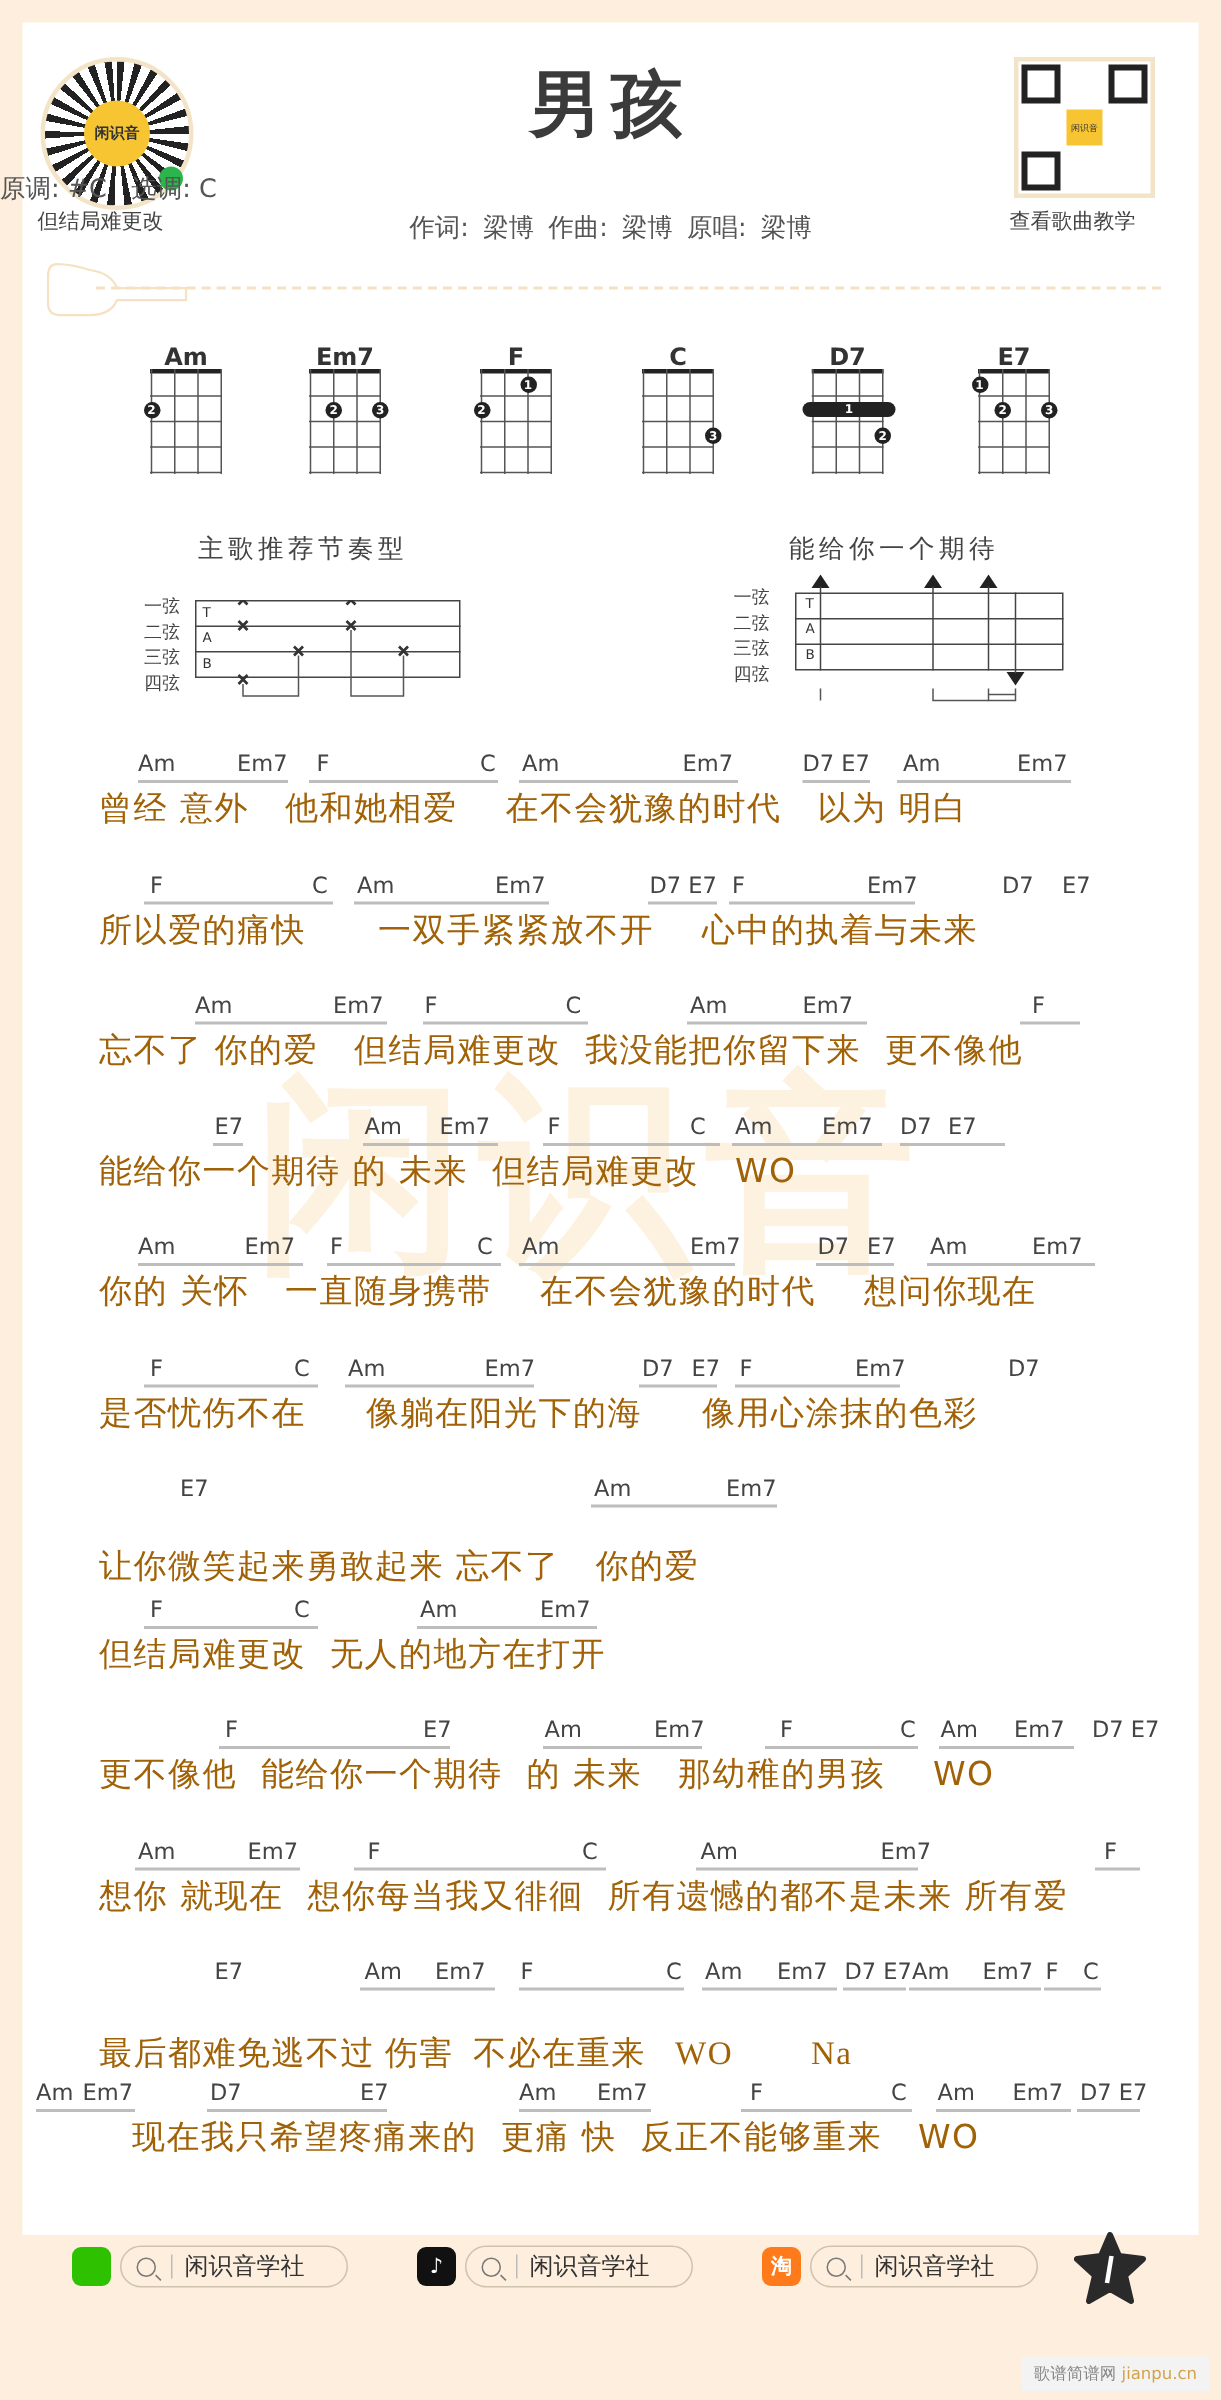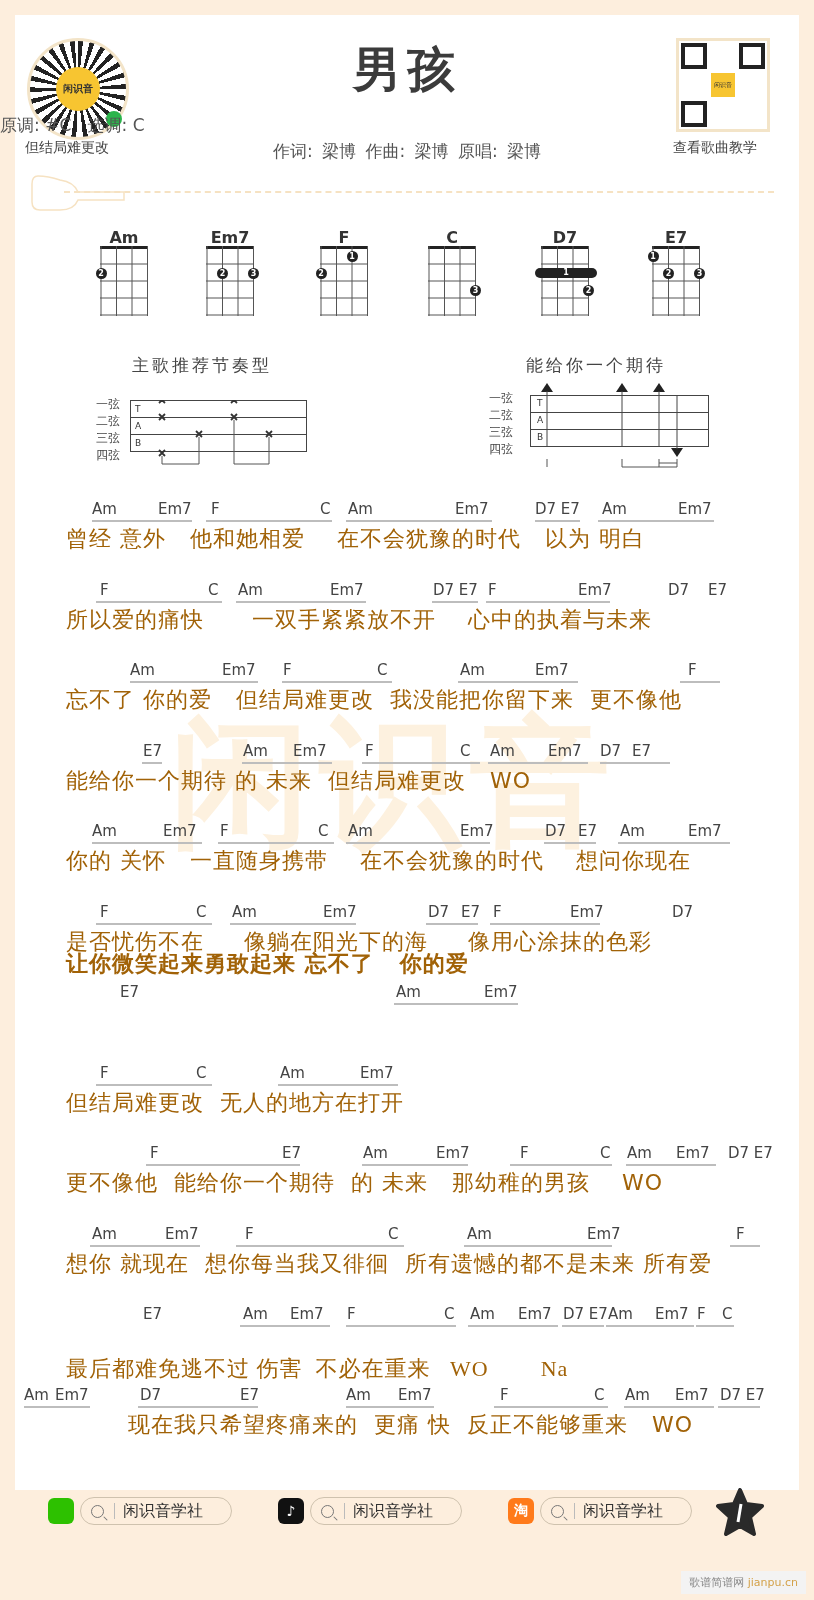--- a/index.html
+++ b/index.html
@@ -323,21 +323,21 @@
     <div class="ch" style="left: 672px; top: 902.5px;">D7</div>
     <div class="ul" style="left: 96px; width: 116px; top: 922.5px;"></div>
     <div class="ul" style="left: 230px; width: 126px; top: 922.5px;"></div>
     <div class="ul" style="left: 426px; width: 52px; top: 922.5px;"></div>
     <div class="ul" style="left: 490px; width: 110px; top: 922.5px;"></div>
     <div class="lyr" style="left: 66px; top: 926.5px;">是否忧伤不在     像躺在阳光下的海     像用心涂抹的色彩</div>
     <div class="ch" style="left: 120px; top: 983px;">E7</div>
     <div class="ch" style="left: 396px; top: 983px;">Am</div>
     <div class="ch" style="left: 484px; top: 983px;">Em7</div>
     <div class="ul" style="left: 394px; width: 124px; top: 1003px;"></div>
-    <div class="lyr" style="left: 66px; top: 949px; font-weight: bold;">让你微笑起来勇敢起来 忘不了   你的爱</div>
+    <div class="lyr" style="left: 66px; top: 1029px;">让你微笑起来勇敢起来 忘不了   你的爱</div>
     <div class="ch" style="left: 100px; top: 1063.5px;">F</div>
     <div class="ch" style="left: 196px; top: 1063.5px;">C</div>
     <div class="ch" style="left: 280px; top: 1063.5px;">Am</div>
     <div class="ch" style="left: 360px; top: 1063.5px;">Em7</div>
     <div class="ul" style="left: 96px; width: 116px; top: 1083.5px;"></div>
     <div class="ul" style="left: 278px; width: 120px; top: 1083.5px;"></div>
     <div class="lyr" style="left: 66px; top: 1087.5px;">但结局难更改  无人的地方在打开</div>
     <div class="ch" style="left: 150px; top: 1144px;">F</div>
     <div class="ch" style="left: 282px; top: 1144px;">E7</div>
     <div class="ch" style="left: 363px; top: 1144px;">Am</div>
@@ -393,21 +393,21 @@
     <div class="ch" style="left: 594px; top: 1385.5px;">C</div>
     <div class="ch" style="left: 625px; top: 1385.5px;">Am</div>
     <div class="ch" style="left: 675px; top: 1385.5px;">Em7</div>
     <div class="ch" style="left: 720px; top: 1385.5px;">D7 E7</div>
     <div class="ul" style="left: 24px; width: 66px; top: 1405.5px;"></div>
     <div class="ul" style="left: 138px; width: 120px; top: 1405.5px;"></div>
     <div class="ul" style="left: 346px; width: 88px; top: 1405.5px;"></div>
     <div class="ul" style="left: 494px; width: 114px; top: 1405.5px;"></div>
     <div class="ul" style="left: 624px; width: 90px; top: 1405.5px;"></div>
     <div class="ul" style="left: 718px; width: 42px; top: 1405.5px;"></div>
-    <div class="lyr" style="left: 88px; top: 1409.5px; margin-left: 40px;">现在我只希望疼痛来的  更痛 快  反正不能够重来   WO</div>
+    <div class="lyr" style="left: 88px; top: 1409.5px;">现在我只希望疼痛来的  更痛 快  反正不能够重来   WO</div>
   </div>
 
 <div id="footer">
     <div class="footer-item" style="left: 48px;">
       <div class="app-icon" style="background:#2dc100"></div>
       <div class="search-pill">
         <span class="mag"></span>
         <span class="sep"></span>
         <span class="txt">闲识音学社</span>
       </div>

